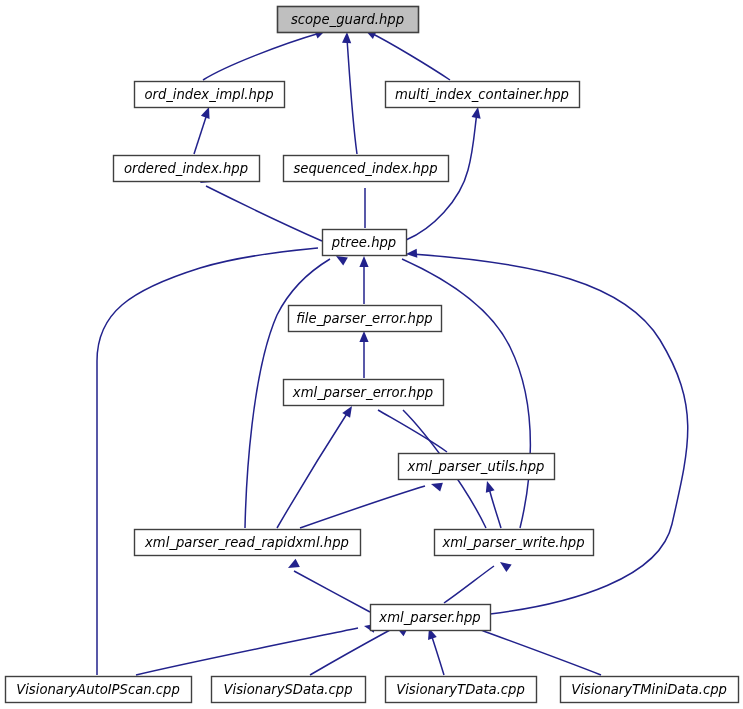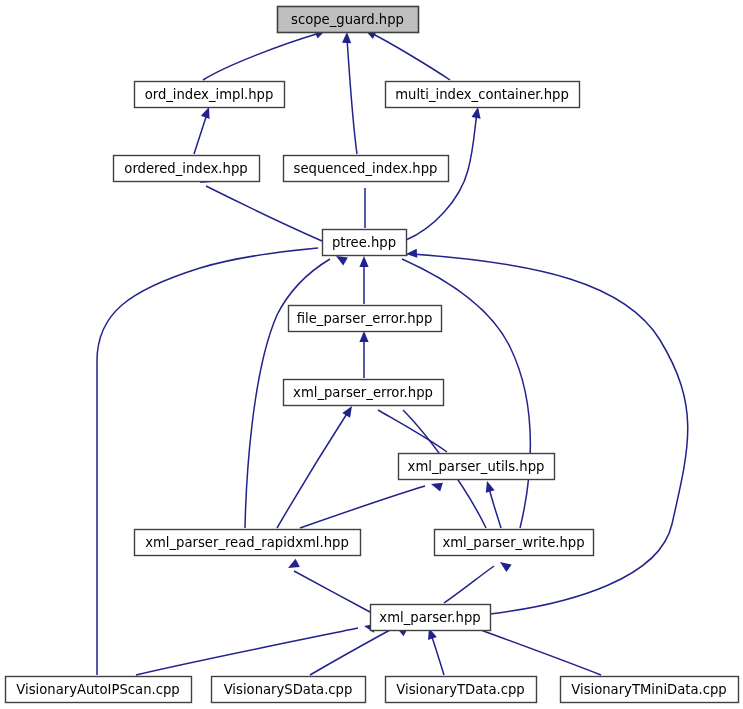--- a/index.html
+++ b/index.html
@@ -1,17 +1,17 @@
 <!DOCTYPE html>
 <html><head>
 <meta charset="utf-8">
 <style>
   html,body{margin:0;padding:0;background:#ffffff;}
   body{font-family:"DejaVu Sans","Liberation Sans",sans-serif;}
-  #graph-root{position:relative;width:743px;height:709px;background:#ffffff;overflow:hidden;}
+  #graph-root{position:relative;width:743px;height:709px;background:#ffffff;overflow:hidden;font-style:italic;}
   svg#graph-svg{position:absolute;left:0;top:0;width:743px;height:709px;}
   .node-rect{fill:#ffffff;stroke:#404040;stroke-width:1.4;}
   .node-rect.highlight{fill:#bfbfbf;stroke:#404040;stroke-width:1.6;}
   .node-label{font-family:"DejaVu Sans","Liberation Sans",sans-serif;font-size:13.2px;fill:#000000;text-anchor:middle;dominant-baseline:middle;}
   .edge{fill:none;stroke:#22228c;stroke-width:1.5;}
   .arrow-head{fill:#22228c;stroke:none;}
 </style>
 </head>
 <body>
 

